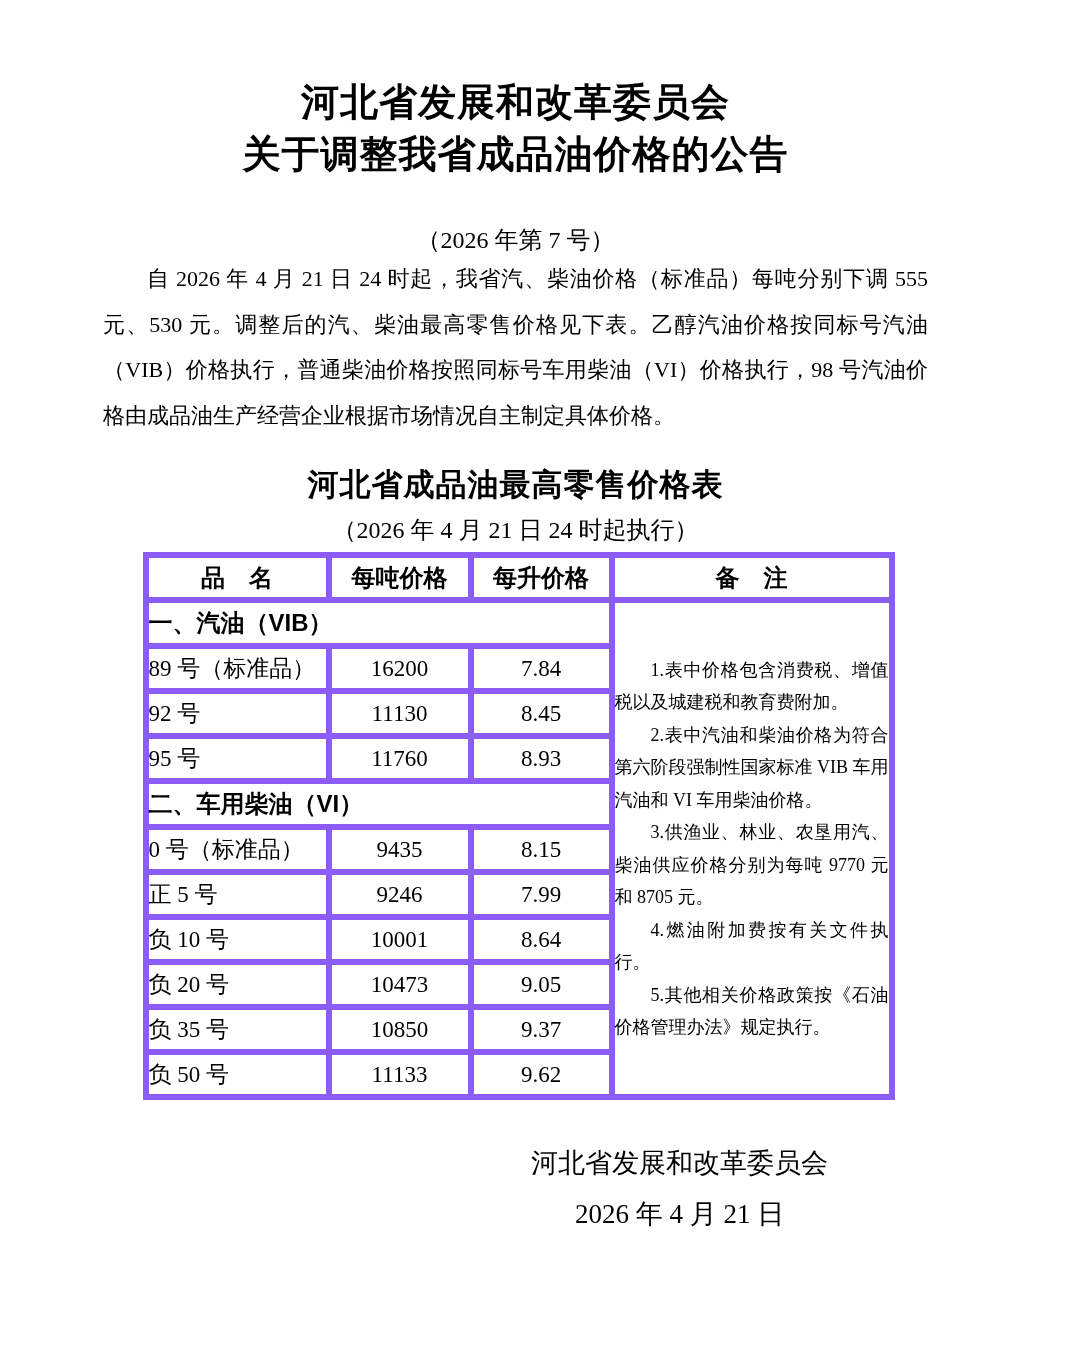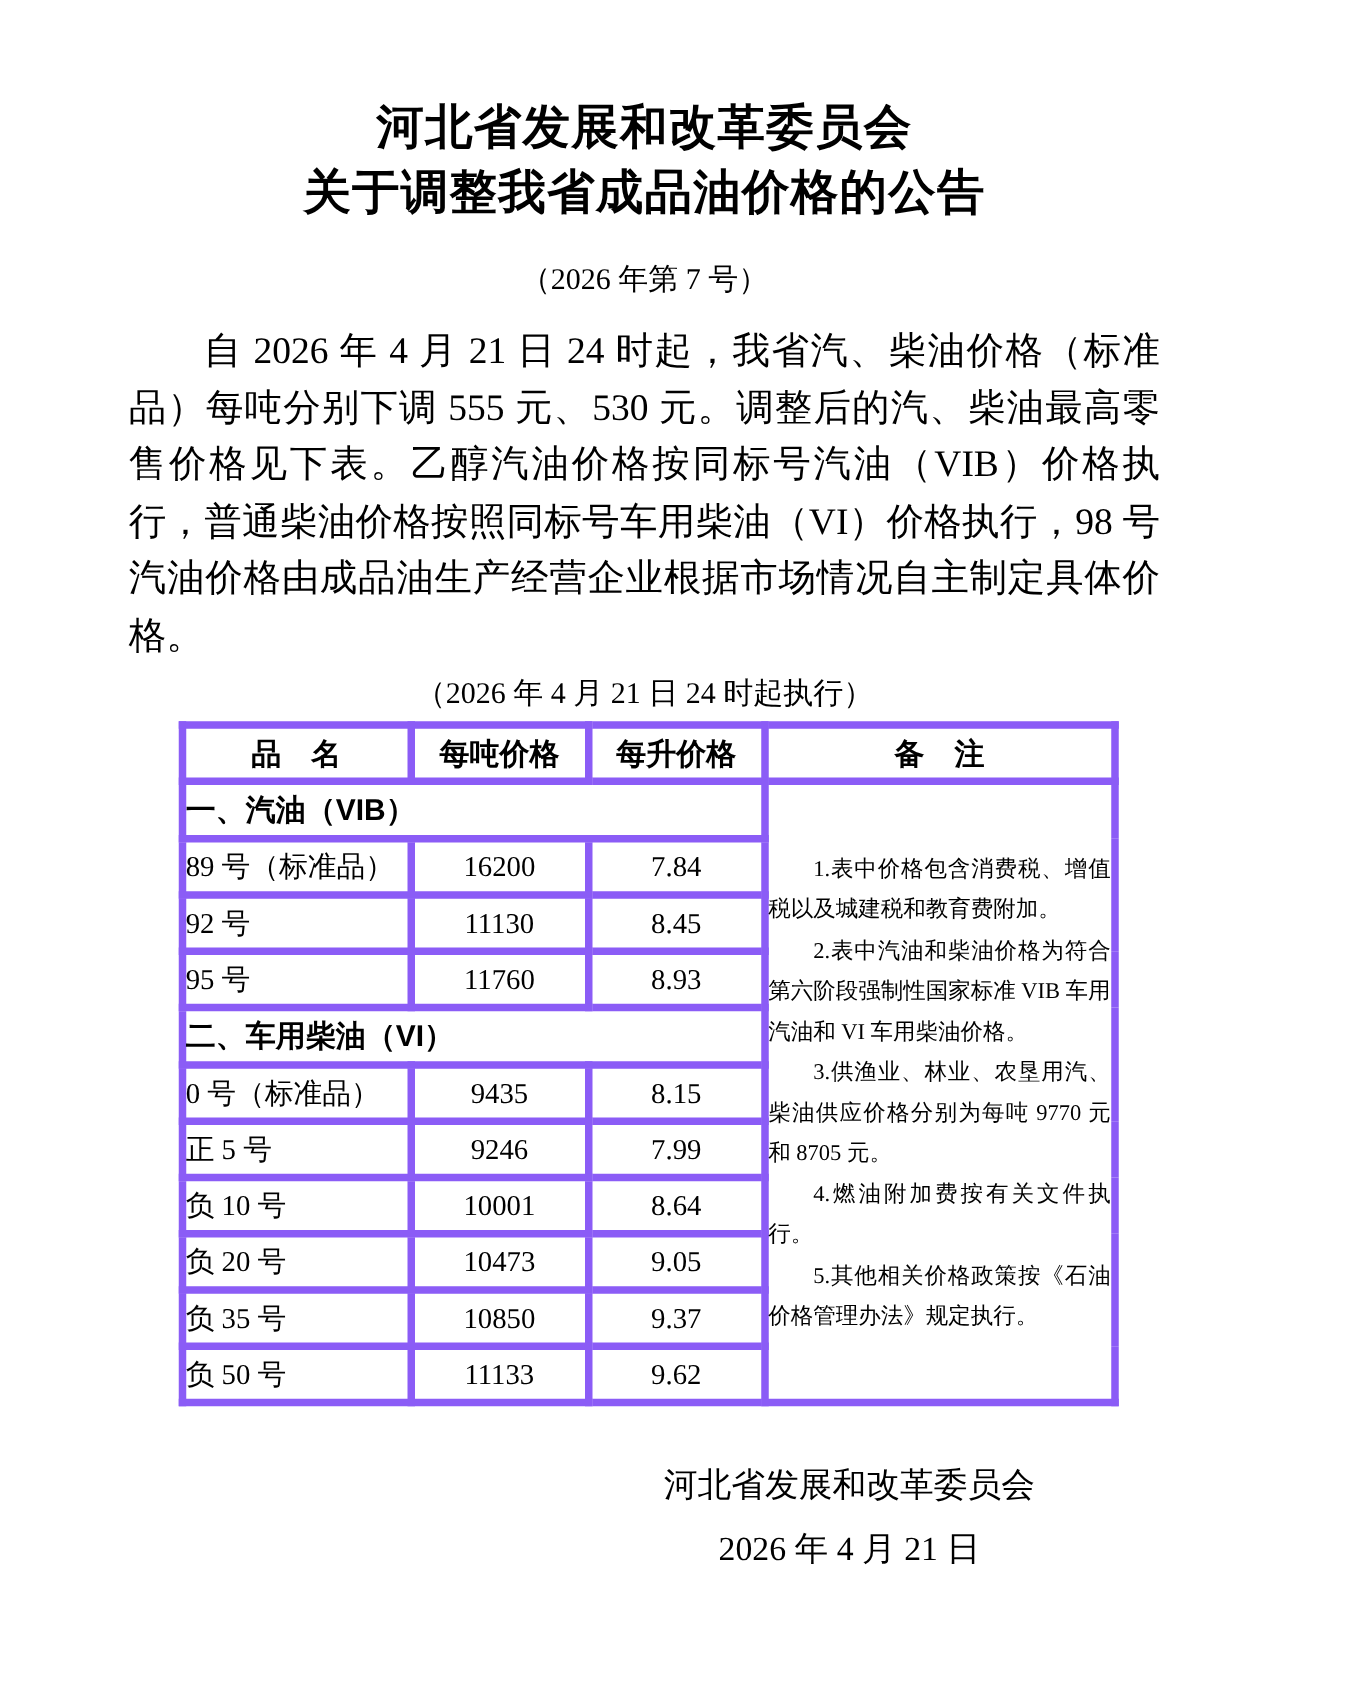--- a/index.html
+++ b/index.html
@@ -20,25 +20,25 @@
     font-size: 38px;
     line-height: 52px;
     text-align: center;
     letter-spacing: 1px;
     margin: 0;
   }
   .doc-number {
     text-align: center;
     font-size: 24px;
     line-height: 32px;
-    margin-top: 28px;
+    margin-top: 44px;
   }
   .body-paragraph {
-    margin-top: 18px;
-    font-size: 30px;
+    margin-top: 0;
+    font-size: 22px;
     line-height: 45.5px;
     text-align: justify;
     text-indent: 2em;
   }
   .table-title {
     margin-top: 26px;
     font-family: "Liberation Sans", sans-serif;
     font-weight: bold;
     font-size: 31px;
     line-height: 42px;
@@ -121,20 +121,21 @@
 
   <h1 class="doc-title">
     <span>河北省发展和改革委员会</span><br>
     <span>关于调整我省成品油价格的公告</span>
   </h1>
 
   <div class="doc-number">（2026 年第 7 号）</div>
 
   <div class="body-paragraph">自 2026 年 4 月 21 日 24 时起，我省汽、柴油价格（标准品）每吨分别下调 555 元、530 元。调整后的汽、柴油最高零售价格见下表。乙醇汽油价格按同标号汽油（VIB）价格执行，普通柴油价格按照同标号车用柴油（VI）价格执行，98 号汽油价格由成品油生产经营企业根据市场情况自主制定具体价格。</div>
 
+  <div class="table-title">河北省成品油最高零售价格表</div>
   <div class="table-subtitle">（2026 年 4 月 21 日 24 时起执行）</div>
 
   <div class="table-wrap">
 
     <table class="price-table">
       <colgroup>
         <col style="width:183px">
         <col style="width:142px">
         <col style="width:141px">
         <col style="width:280px">

